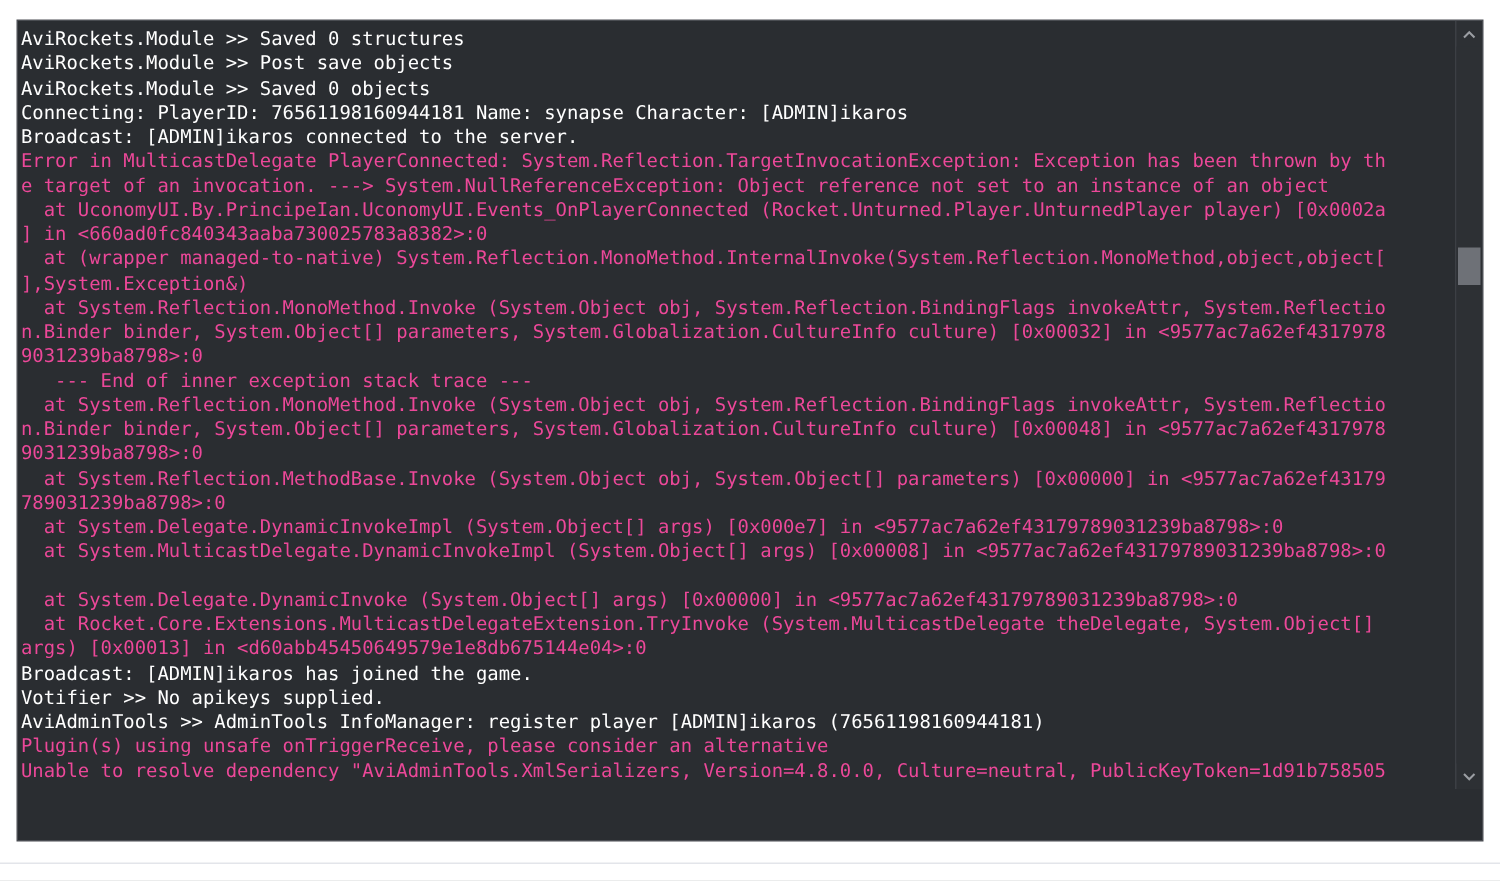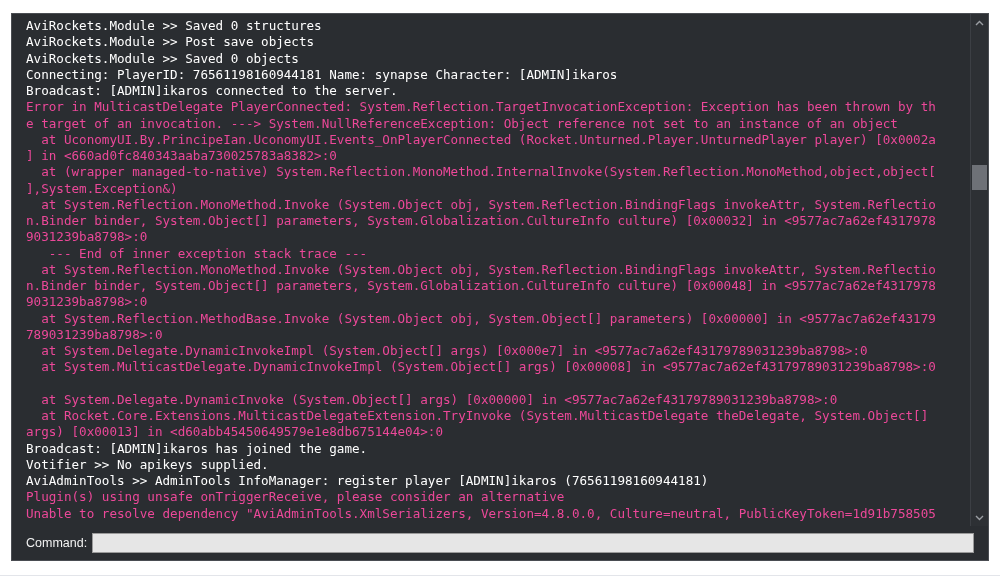--- a/index.html
+++ b/index.html
@@ -57,21 +57,20 @@
 
   
   .log-area {
     position: absolute;
     left: 0px;
     top: 0px;
     width: 976px;
     height: 512px;
     background: #2a2d31;
     overflow: hidden;
-    margin-left: 12px;
   }
 
   .log-inner {
     position: absolute;
     left: 2px;
     top: 4px;
     right: 20px;
     white-space: pre;
     font-family: "DejaVu Sans Mono", "Liberation Mono", monospace;
     font-size: 12.6px;
@@ -189,22 +188,18 @@
       </div>
       <div class="sb-btn down">
         <span>
           <svg width="9" height="6" viewBox="0 0 9 6">
               <path d="M1 1 L4.5 4.5 L8 1" fill="none" stroke="#9b9ea3" stroke-width="1.4"></path>
             </svg>
         </span>
       </div>
     </div>
 
-    <div class="command-bar">
-      <span class="command-label">Command:</span>
-      <input class="command-input" type="text" placeholder="" style="">
-    </div>
 
   </div>
 
   <div class="bottom-strip"></div>
 
 </div>
 
 </body></html>

